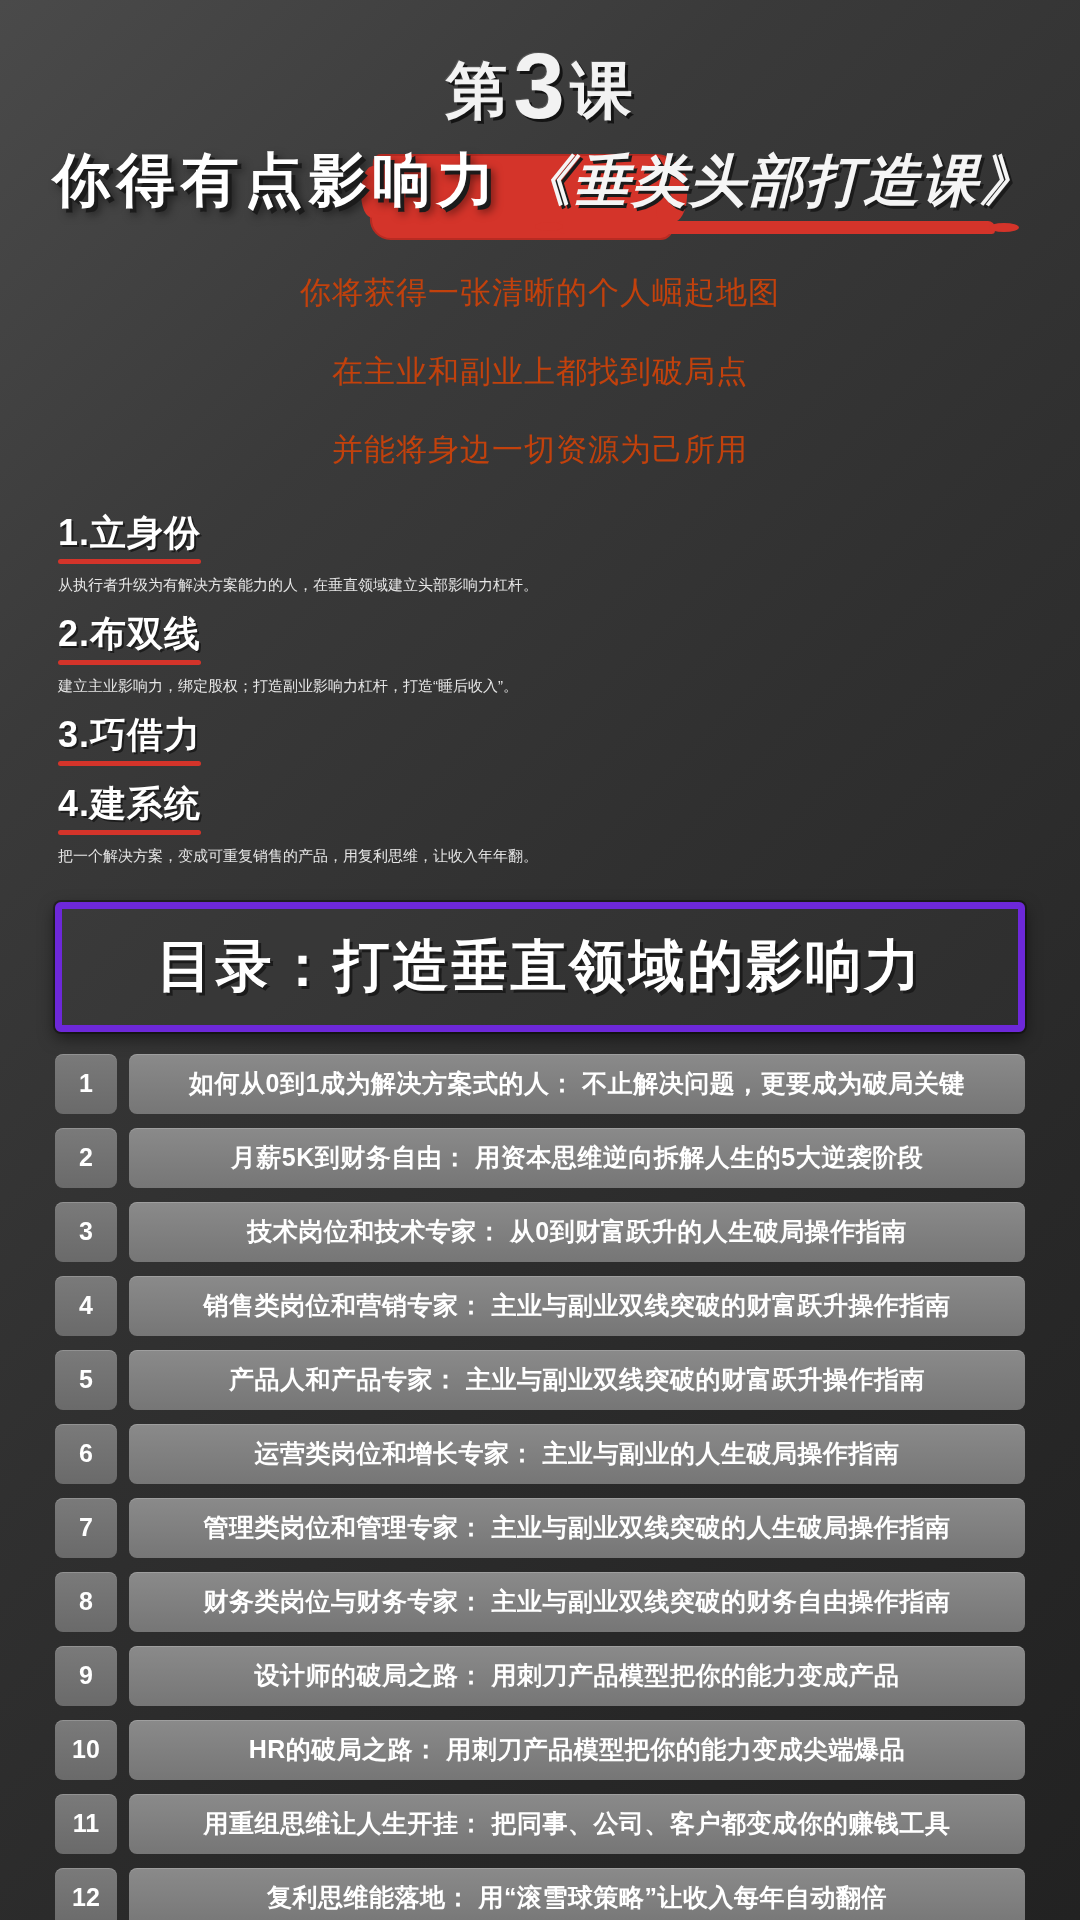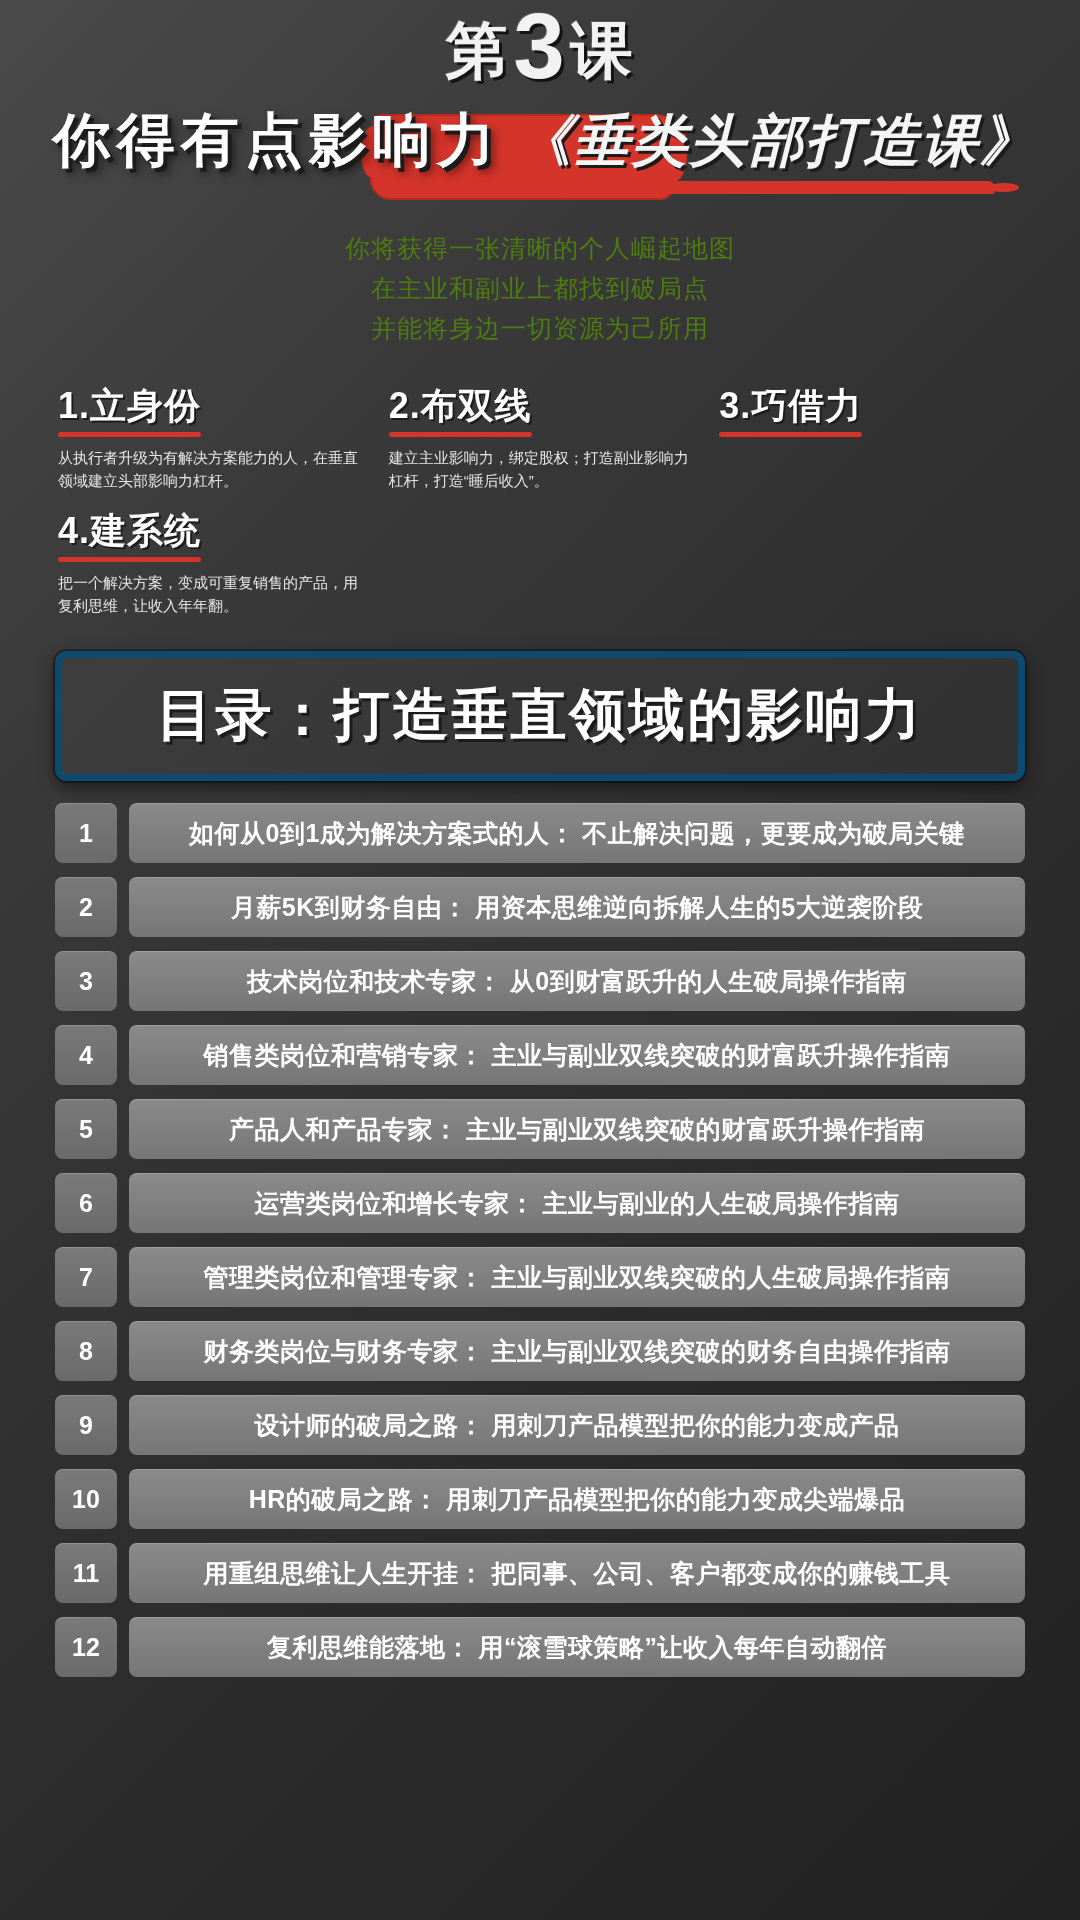--- a/index.html
+++ b/index.html
@@ -11,20 +11,21 @@
     height: 1920px;
     background: linear-gradient(135deg, #4a4a4a 0%, #3a3a3a 25%, #303030 50%, #282828 75%, #222222 100%);
     font-family: "Liberation Sans", sans-serif;
     color: #ffffff;
     overflow: hidden;
     position: relative;
   }
 
   
   .header {
+    padding-top: 40px;
     text-align: center;
   }
   .lesson-line {
     font-size: 62px;
     font-weight: bold;
     letter-spacing: 2px;
     line-height: 1;
     color: #f2f2f2;
     text-shadow: 3px 3px 0 #141414, -1px -1px 0 #555;
   }
@@ -125,31 +126,32 @@
     background: #d4342a;
     border-radius: 50%;
   }
 
   
   .intro {
     margin-top: 48px;
     text-align: center;
   }
   .intro div {
-    font-size: 25px;
+    font-size: 31px;
     line-height: 1.6;
-    color: #4d7c0f;
+    color: #c2410c;
     letter-spacing: 1px;
+    margin-top: 29px;
   }
 
   
   .points {
     margin: 34px 58px 0 58px;
     display: grid;
-    grid-template-columns: 1fr 1fr 1fr;
+    grid-template-columns: 1fr;
     column-gap: 28px;
     row-gap: 14px;
   }
   .point-head {
     font-size: 36px;
     font-weight: bold;
     color: #ffffff;
     letter-spacing: 1px;
     text-shadow: 2px 2px 0 #1c1c1c;
     position: relative;
@@ -169,22 +171,22 @@
   .point-body {
     margin-top: 9px;
     font-size: 15px;
     line-height: 1.55;
     color: #e6e6e6;
   }
 
   
   .catalog-box {
     margin: 34px 55px 0 55px;
-    border: 7px solid #0c4a6e;
-    border-radius: 12px;
+    border: 7px solid #6d28d9;
+    border-radius: 6px;
     height: 116px;
     display: flex;
     align-items: center;
     justify-content: center;
     box-shadow: 0 0 0 2px rgba(0,0,0,.35), 0 6px 16px rgba(0,0,0,.5);
     background: rgba(255,255,255,0.02);
   }
   .catalog-title {
     font-size: 56px;
     font-weight: bold;

